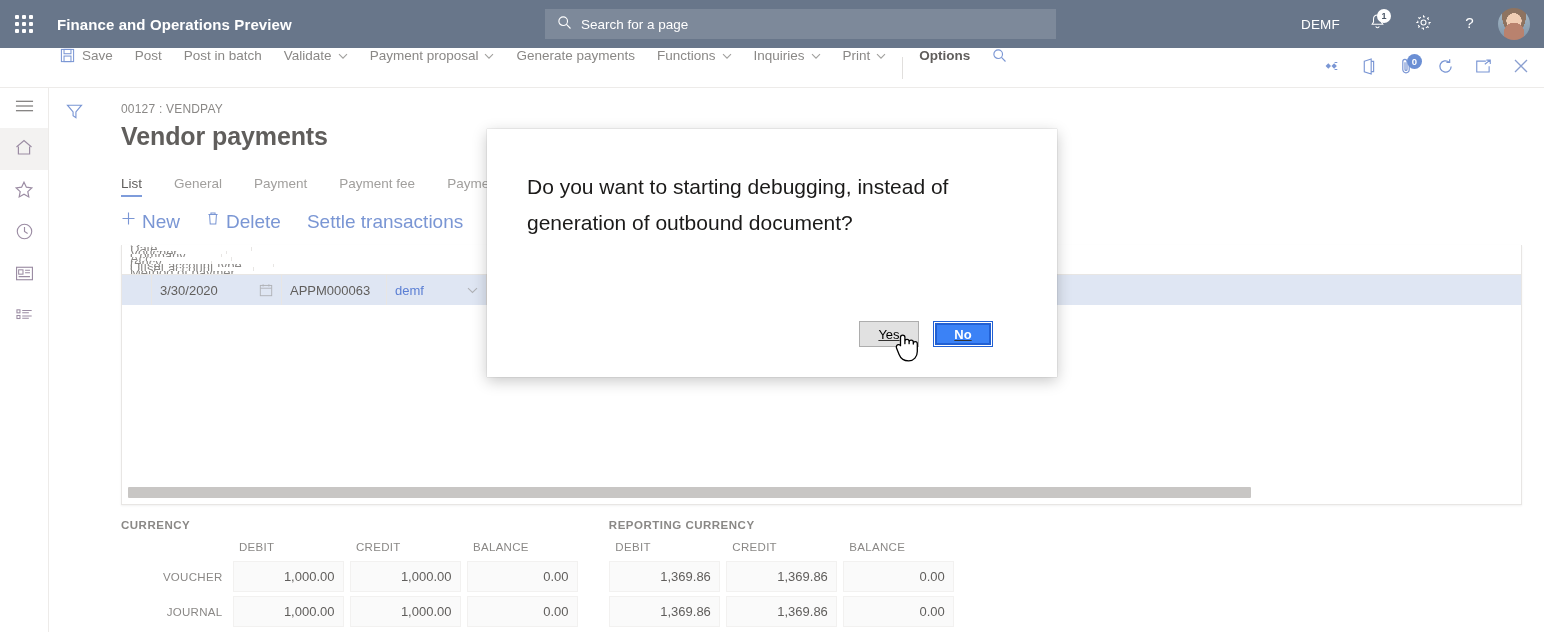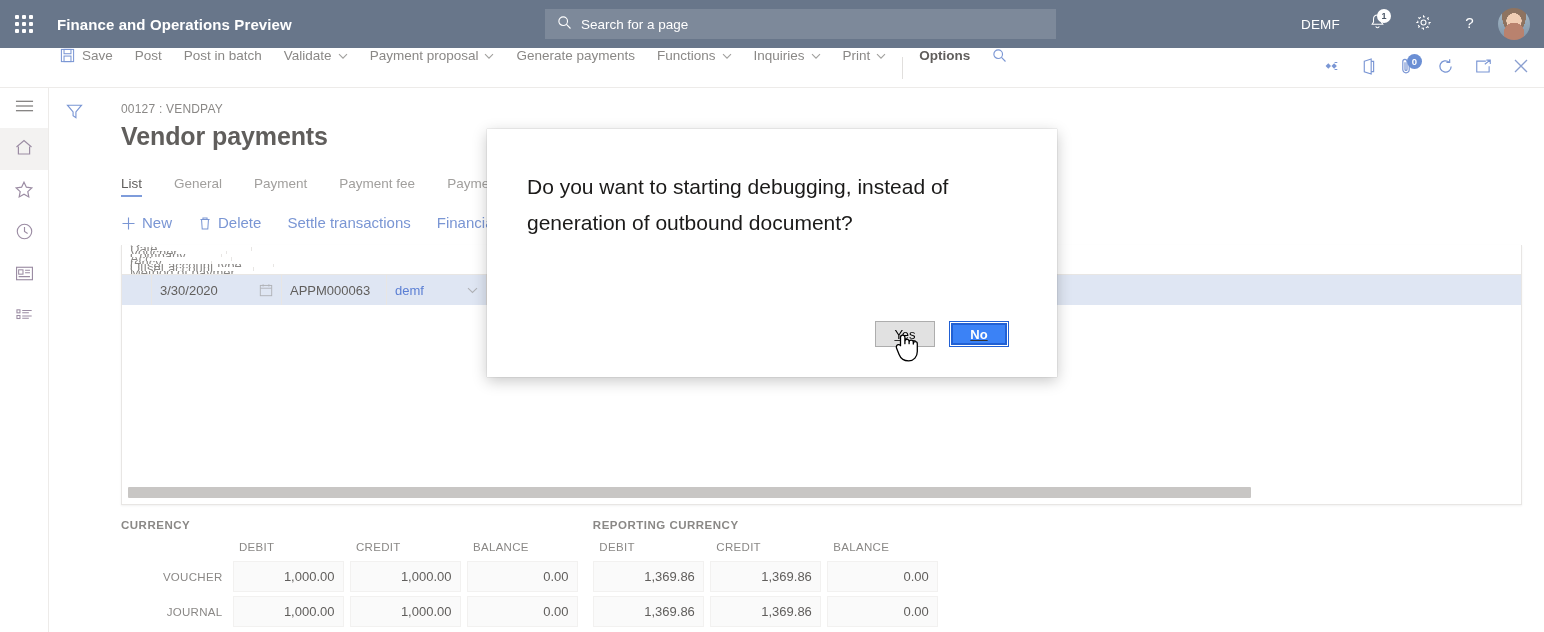--- a/index.html
+++ b/index.html
@@ -277,22 +277,22 @@
   }
 
   .action-bar {
     display: flex;
     align-items: center;
     padding: 8px 0 0 12px;
     height: 34px;
   }
   .action-item {
     display: flex;
-    align-items: flex-end;
-    font-size: 15px;
+    align-items: flex-start;
+    font-size: 19px;
     color: #7a96d4;
     margin-right: 26px;
     cursor: pointer;
     white-space: nowrap;
   }
   .action-item .ai-ico { margin-right: 6px; display: flex; }
 
   
   .grid-card {
     margin: 6px 22px 0 12px;
@@ -393,21 +393,21 @@
     border: 1px solid #f2f1f0;
     box-sizing: border-box;
     text-align: right;
     font-size: 13px;
     color: #605e5c;
     padding: 0 8px !important;
     white-space: nowrap;
   }
   .sum-spacer { width: 6px; }
   .sum-block { display: inline-block; vertical-align: top; }
-  .sum-block.reporting { margin-left: 12px; }
+  .sum-block.reporting { margin-left: 28px; }
 
   
   .dialog-overlay {
     position: absolute;
     left: 0; top: 0; right: 0; bottom: 0;
     pointer-events: none;
   }
   .dialog {
     position: absolute;
     left: 487px;
@@ -424,21 +424,21 @@
     left: 40px;
     top: 40px;
     width: 430px;
     font-size: 21px;
     line-height: 36px;
     color: #1b1a19;
     font-family: "Liberation Sans", sans-serif;
   }
   .dialog-buttons {
     position: absolute;
-    right: 48px;
+    right: 64px;
     bottom: 30px;
     display: flex;
     align-items: flex-end;
     text-decoration: underline;
   }
   .btn-yes {
     width: 60px;
     height: 26px;
     background: #e1e1e1;
     border: 1px solid #adadad;

